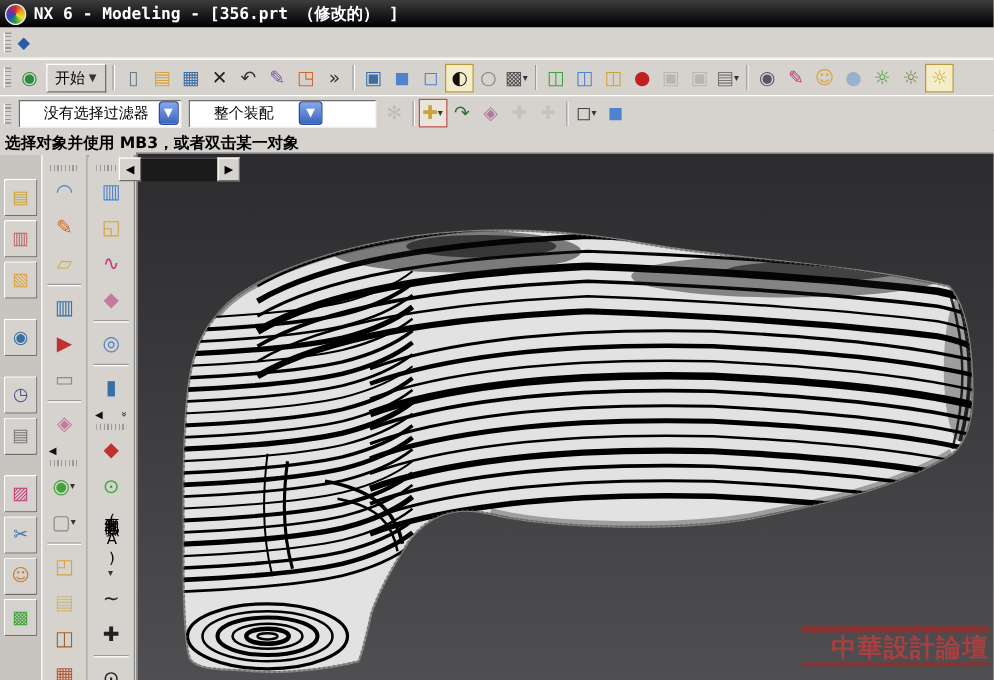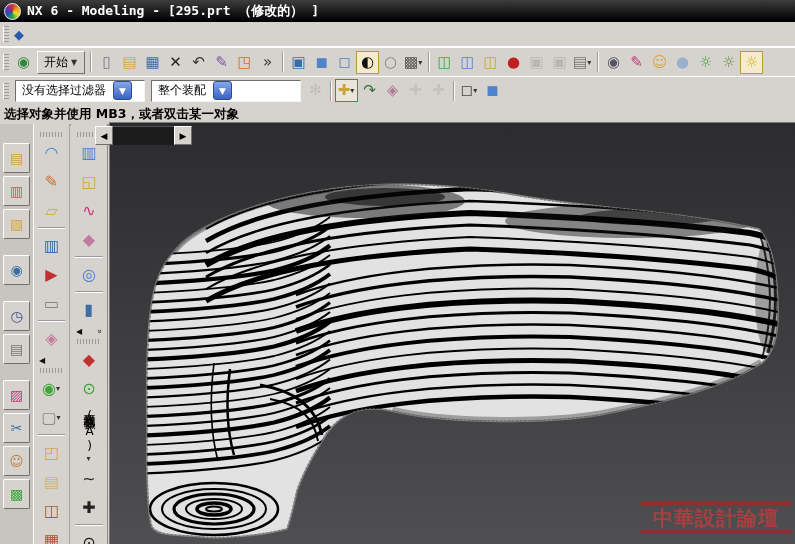--- a/index.html
+++ b/index.html
@@ -32,21 +32,21 @@
   .tbtn .glyph{line-height:1;}
   .tbtn.active{background:#f5ecca;border:1px solid #b89a3a;width:21px;height:21px;}
   .tbtn.hilite{border:1px solid #c05050;width:21px;height:21px;background:#e9e5da;}
   .tbtn.disabled{opacity:.38;}
   .dd-caret{font-size:8px;color:#333;margin:0 1px 0 0;}
   .vsep{width:1px;height:20px;background:#9a9a9a;border-right:1px solid #fff;margin:0 3px;flex:none;}
   .startbtn{display:inline-flex;align-items:center;gap:3px;height:21px;padding:0 6px;margin:0 2px;
     border:1px solid;border-color:#fff #6e6e6e #6e6e6e #fff;background:#d6d3ce;font-size:12px;}
   .combo{display:flex;align-items:center;height:20px;background:#fff;margin:0 3px;
     border:1px solid;border-color:#6e6e6e #f4f4f4 #f4f4f4 #6e6e6e;flex:none;}
-  .combo-text{padding:0 6px;overflow:hidden;white-space:nowrap;font-family:Liberation Serif, serif;}
+  .combo-text{padding:0 19px;overflow:hidden;white-space:nowrap;font-family:Liberation Serif, serif;}
   .combo-btn{width:17px;height:17px;margin:1px;border-radius:3px;color:#fff;font-size:9px;
     display:flex;align-items:center;justify-content:center;
     background:linear-gradient(180deg,#85a8ea,#3a62c0);border:1px solid #2a4a9a;}
   
   .promptbar{position:absolute;left:0;top:104px;right:0;height:18px;background:#d6d3ce;
     font-weight:bold;font-size:12.5px;padding:2px 0 0 4px;border-bottom:2px solid #9a9a9a;}
   
   .resourcebar{position:absolute;left:0;top:124px;width:33px;bottom:0;background:#c8c5c0;
     padding-top:16px;box-sizing:border-box;}
   .rtab{width:25px;height:28px;margin:3px auto;display:flex;align-items:center;justify-content:center;
@@ -72,32 +72,32 @@
   .viewport{position:absolute;left:109px;top:122px;right:0;bottom:0;
     background:linear-gradient(180deg,#2c2c2e 0%,#39393b 40%,#4f4f52 100%);
     border-top:1px solid #7a7a7a;border-left:1px solid #7a7a7a;box-sizing:border-box;}
   .viewport svg{position:absolute;left:0;top:0;}
   
   .vnav{position:absolute;left:95px;top:126px;height:19px;width:97px;display:flex;z-index:5;}
   .vnav-btn{width:18px;height:19px;display:flex;align-items:center;justify-content:center;
     background:#d6d3ce;border:1px solid;border-color:#fff #6e6e6e #6e6e6e #fff;font-size:9px;box-sizing:border-box;}
   .vnav-track{flex:1;background:#1b1b1b;border-top:1px solid #555;}
   
-  .watermark{position:absolute;right:4px;bottom:10px;width:150px;z-index:4;text-align:center;}
+  .watermark{position:absolute;right:4px;bottom:10px;width:150px;z-index:4;text-align:right;}
   .wm-bar{height:5px;background:#8a3232;margin-bottom:2px;}
   .wm-title{font-size:20px;font-weight:bold;color:#a84040;letter-spacing:1px;line-height:1.05;}
   .wm-thin{height:3px;background:#8a3232;margin:1px 0 1px 0;}
   .wm-url{font-size:13px;font-weight:bold;color:#b04848;font-family:"DejaVu Sans Mono","Liberation Mono",monospace;}
 </style>
 </head>
 <body>
 
 <div class="titlebar">
   <span class="nxlogo"></span>
-  <span>NX 6 - Modeling - [295.prt （修改的） ]</span>
+  <span>NX 6 - Modeling - [356.prt （修改的） ]</span>
 </div>
 
 <div class="menubar">
   <span class="vhandle"></span>
   <span class="appicon">◆</span>
 </div>
 
 <div class="tbar tb1">
   <span class="vhandle"></span>
   <span class="tbtn" id="tb-logo">

